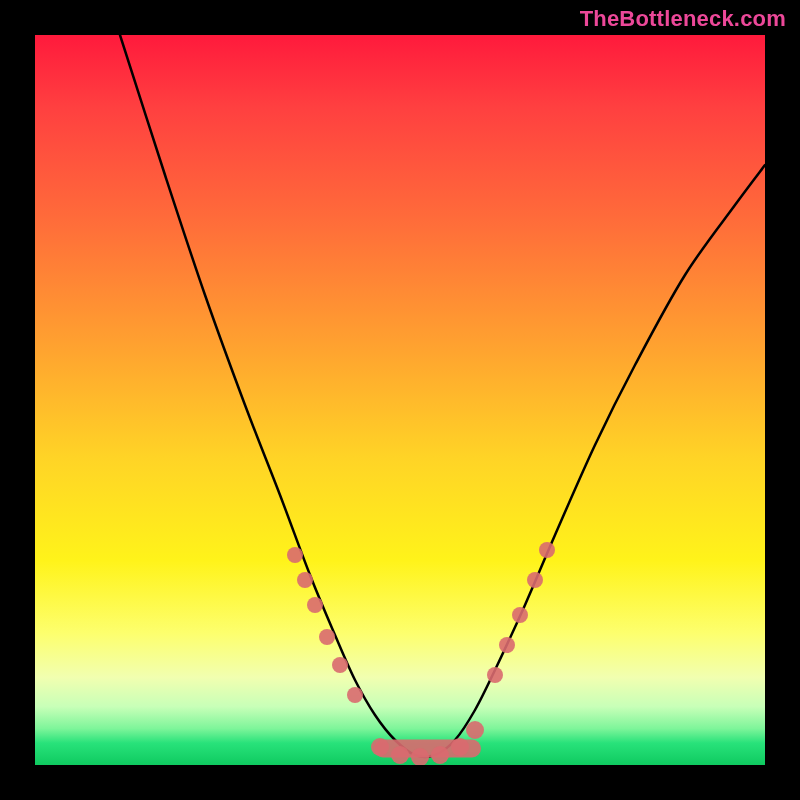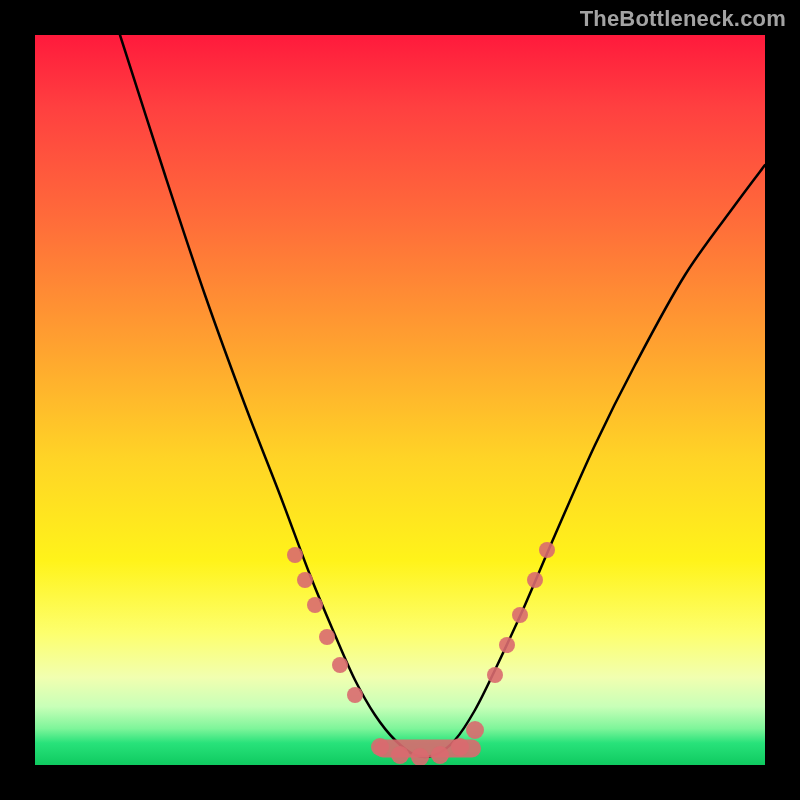--- a/index.html
+++ b/index.html
@@ -39,21 +39,21 @@
       #0fca60 100%
     );
   }
   .watermark {
     position: absolute;
     top: 6px;
     right: 14px;
     font-family: Arial, Helvetica, sans-serif;
     font-size: 22px;
     font-weight: bold;
-    color: #a3a3a3;
+    color: #ec4899;
     letter-spacing: 0.2px;
   }
   svg.curve {
     position: absolute;
     top: 0;
     left: 0;
     width: 730px;
     height: 730px;
   }
 </style>

